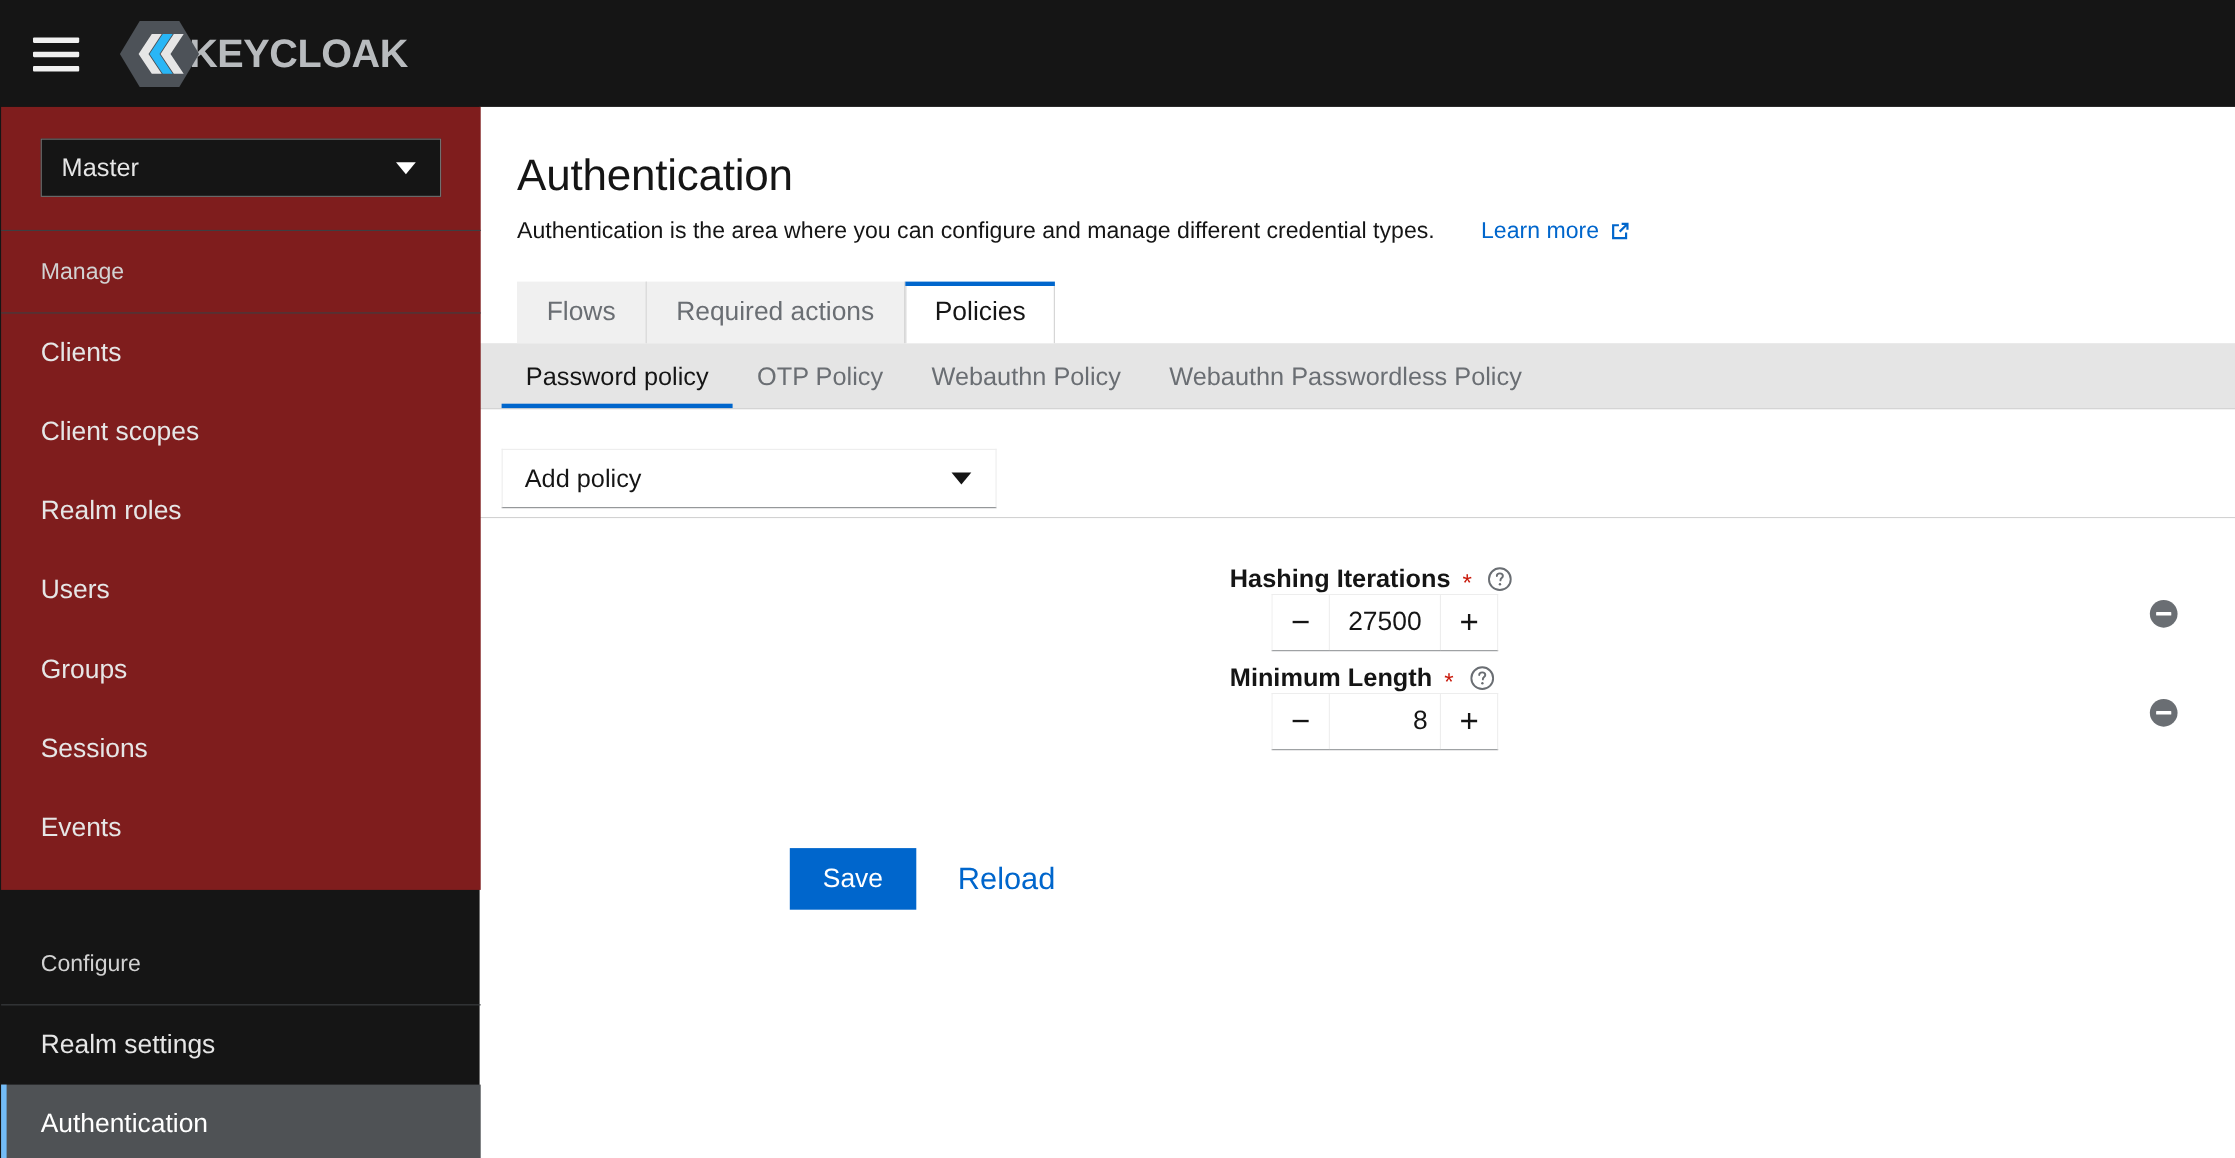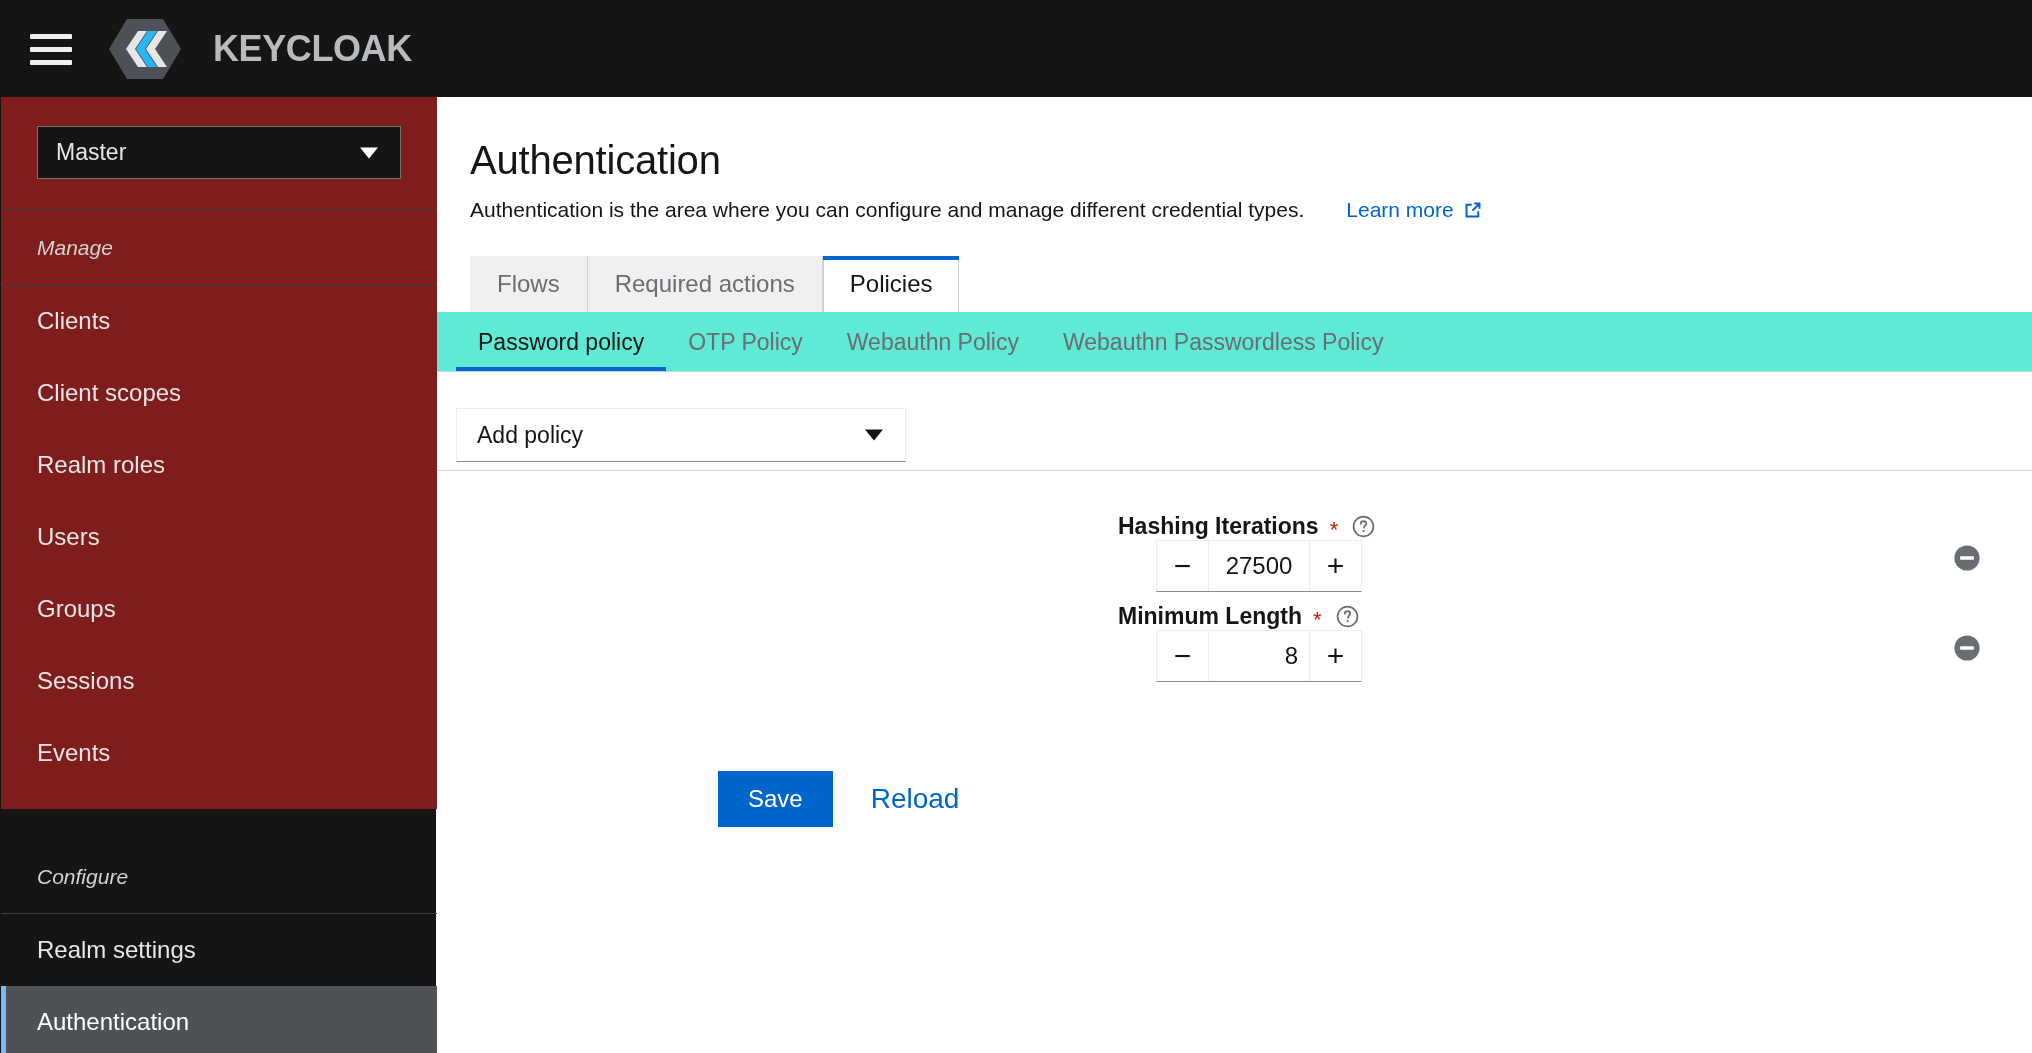--- a/index.html
+++ b/index.html
@@ -48,21 +48,20 @@
     width: 42px;
     height: 5px;
     background: #f0f0f0;
     border-radius: 1px;
   }
 
   .brand {
     display: flex;
     align-items: center;
     height: 60px;
-    gap: 41px;
   }
   .brand-logo { position: relative; width: 74px; height: 64px; }
   .brand-logo svg { display: block; }
   .brand-word {
     font-size: 36px;
     font-weight: bold;
     letter-spacing: -0.4px;
     color: #b8bbbe;
     margin-left: -10px;
     line-height: 1;
@@ -109,21 +108,20 @@
     border-right: 9px solid transparent;
     border-top: 11px solid #ffffff;
   }
 
   .nav-section-title {
     color: #d2d2d2;
     font-size: 21px;
     padding: 27px 36px 26px 36px;
     border-bottom: 1px solid #3c3f42;
     line-height: 1;
-    font-style: italic;
   }
 
   .nav-spacer { height: 50px; }
 
   .nav-item {
     position: relative;
     display: flex;
     align-items: center;
     height: 72px;
     padding-left: 36px;
@@ -229,21 +227,21 @@
     background: #d2d2d2;
   }
 
   
   .subtabs {
     display: flex;
     align-items: flex-end;
     padding-left: 20px;
     height: 60px;
     border-bottom: 1px solid #d2d2d2;
-    background: #5eead4;
+    background: #e5e5e5;
   }
   .subtab {
     position: relative;
     height: 58px;
     display: flex;
     align-items: center;
     padding: 0 22px;
     font-size: 23px;
     color: #6a6e73;
     cursor: pointer;

